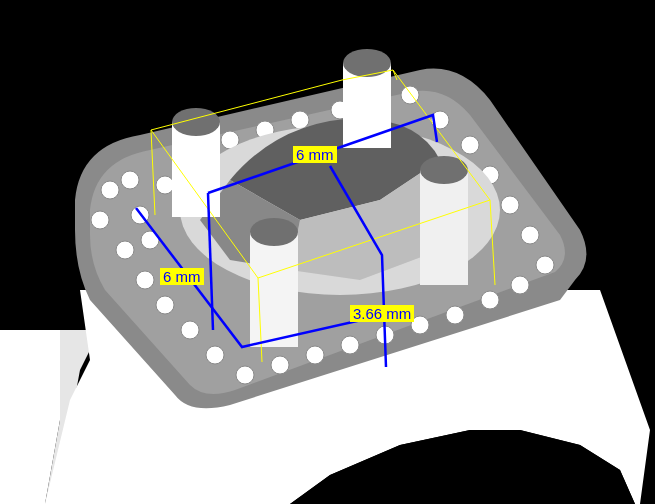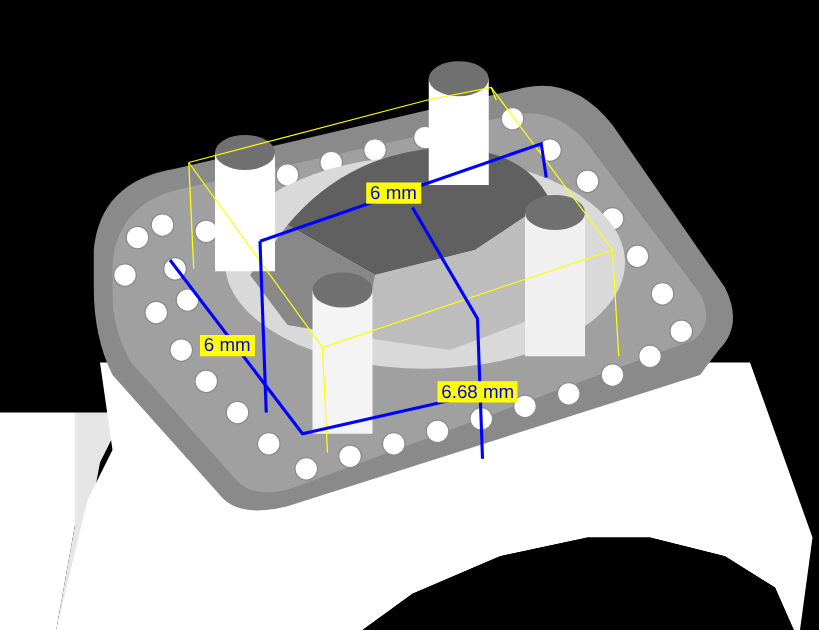--- a/index.html
+++ b/index.html
@@ -84,14 +84,14 @@
   <g stroke="#0000ff" stroke-width="2.5" fill="none">
     <polyline points="208,193 433,115 437,142"></polyline>
     <polyline points="136,208 242,347 397,312"></polyline>
     <polyline points="330,166 382,255 386,367"></polyline>
     <line x1="208" y1="193" x2="213" y2="330"></line>
   </g>
 </svg>
 
 <div class="dim-label" style="left:293px;top:146px;">6 mm</div>
 <div class="dim-label" style="left:160px;top:268px;">6 mm</div>
-<div class="dim-label" style="left:350px;top:305px;">6.68 mm</div>
+<div class="dim-label" style="left:350px;top:305px;">3.66 mm</div>
 </div>
 
 </body></html>

